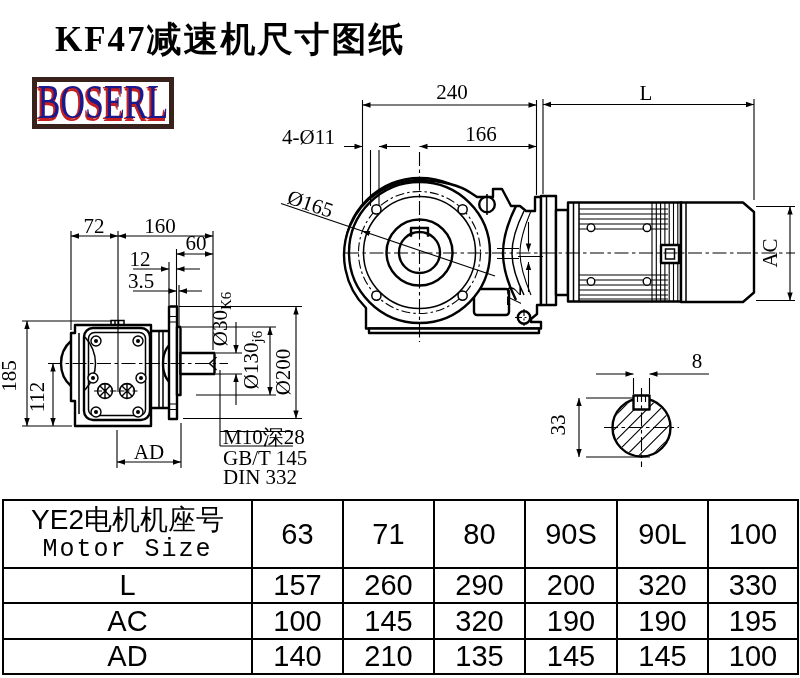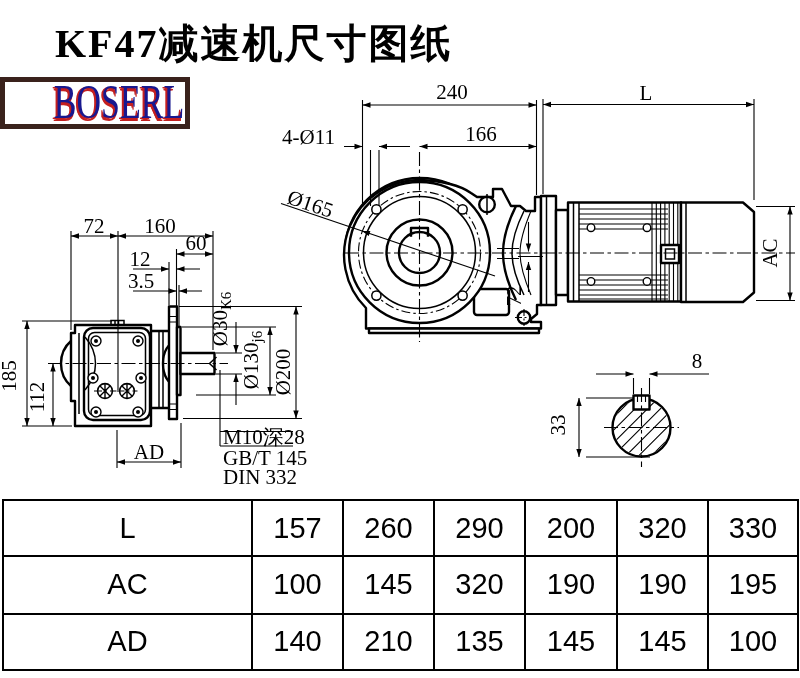--- a/index.html
+++ b/index.html
@@ -1,22 +1,22 @@
 <!DOCTYPE html>
 <html><head>
 <meta charset="utf-8">
 <style>
   html,body{margin:0;padding:0;background:#ffffff;}
   #page{position:relative;width:800px;height:678px;background:#ffffff;overflow:hidden;
         font-family:"Liberation Serif",serif;color:#000;}
-  #title{position:absolute;left:55px;top:16px;font-size:40px;font-weight:bold;
+  #title{position:absolute;left:55px;top:16px;font-size:35px;font-weight:bold;
          letter-spacing:2px;font-family:"Liberation Serif",serif;white-space:nowrap;}
-  #logo{position:absolute;left:0;top:77px;width:132px;height:42px;
+  #logo{position:absolute;left:32px;top:77px;width:132px;height:42px;
         border:5px solid #3a221c;background:#fff;display:flex;
-        align-items:center;justify-content:center;overflow:hidden;padding-left:48px;}
+        align-items:center;justify-content:center;overflow:hidden;}
   #logo span{display:inline-block;font-family:"Liberation Serif",serif;font-weight:normal;
         font-size:34px;line-height:1;color:#18188f;letter-spacing:0px;
         transform:scaleY(1.42);transform-origin:50% 55%;
         text-shadow:-2px 1px 0 #c42020,-1px 2px 0 #c42020;}
   svg{position:absolute;left:0;top:0;}
   svg text{font-family:"Liberation Serif",serif;font-size:21px;fill:#000;}
   .thick{stroke:#000;stroke-width:2.4;fill:none;stroke-linejoin:round;stroke-linecap:butt;}
   .thickf{stroke:#000;stroke-width:2.4;fill:#fff;stroke-linejoin:round;}
   .med{stroke:#000;stroke-width:1.5;fill:none;}
   .thin{stroke:#000;stroke-width:1.1;fill:none;}
@@ -282,20 +282,32 @@
     <colgroup>
       <col style="width:249px">
         <col style="width:91px">
         <col style="width:91px">
       <col style="width:91px">
         <col style="width:92px">
         <col style="width:91px">
         <col style="width:90px">
     </colgroup>
     <tbody>
+        <tr style="height:68px">
+      <td>
+        <div class="zh">YE2电机机座号</div>
+        <div class="en">Motor Size</div>
+      </td>
+      <td>63</td>
+      <td>71</td>
+      <td>80</td>
+      <td>90S</td>
+      <td>90L</td>
+      <td>100</td>
+    </tr>
     <tr style="height:35px">
       <td>L</td>
       <td>157</td>
       <td>260</td>
       <td>290</td>
       <td>200</td>
       <td>320</td>
       <td>330</td>
     </tr>
     <tr style="height:36px">

